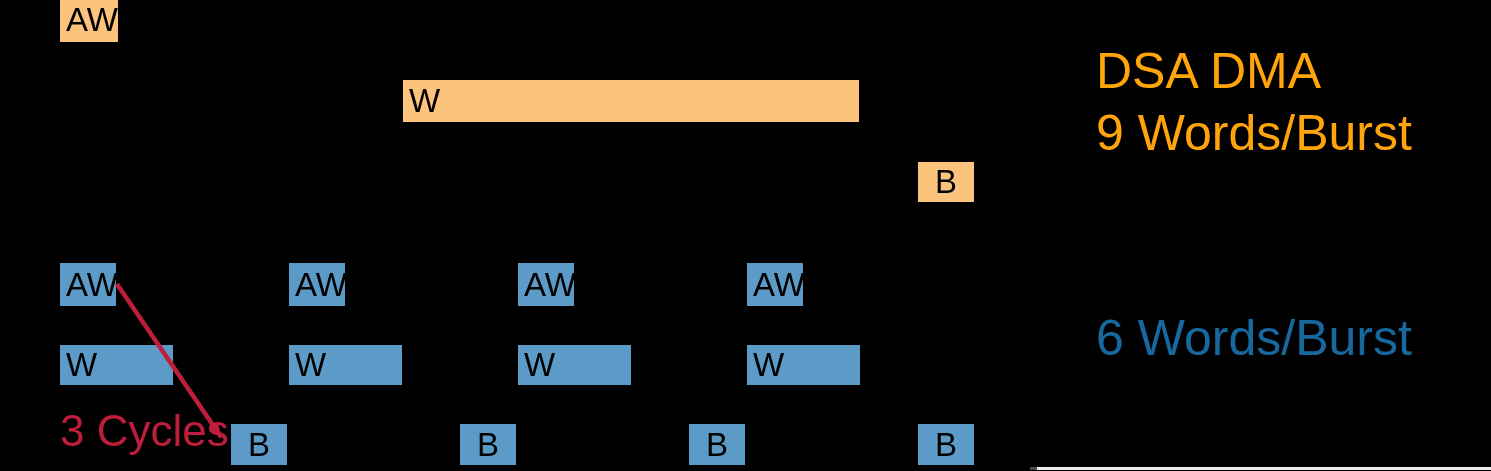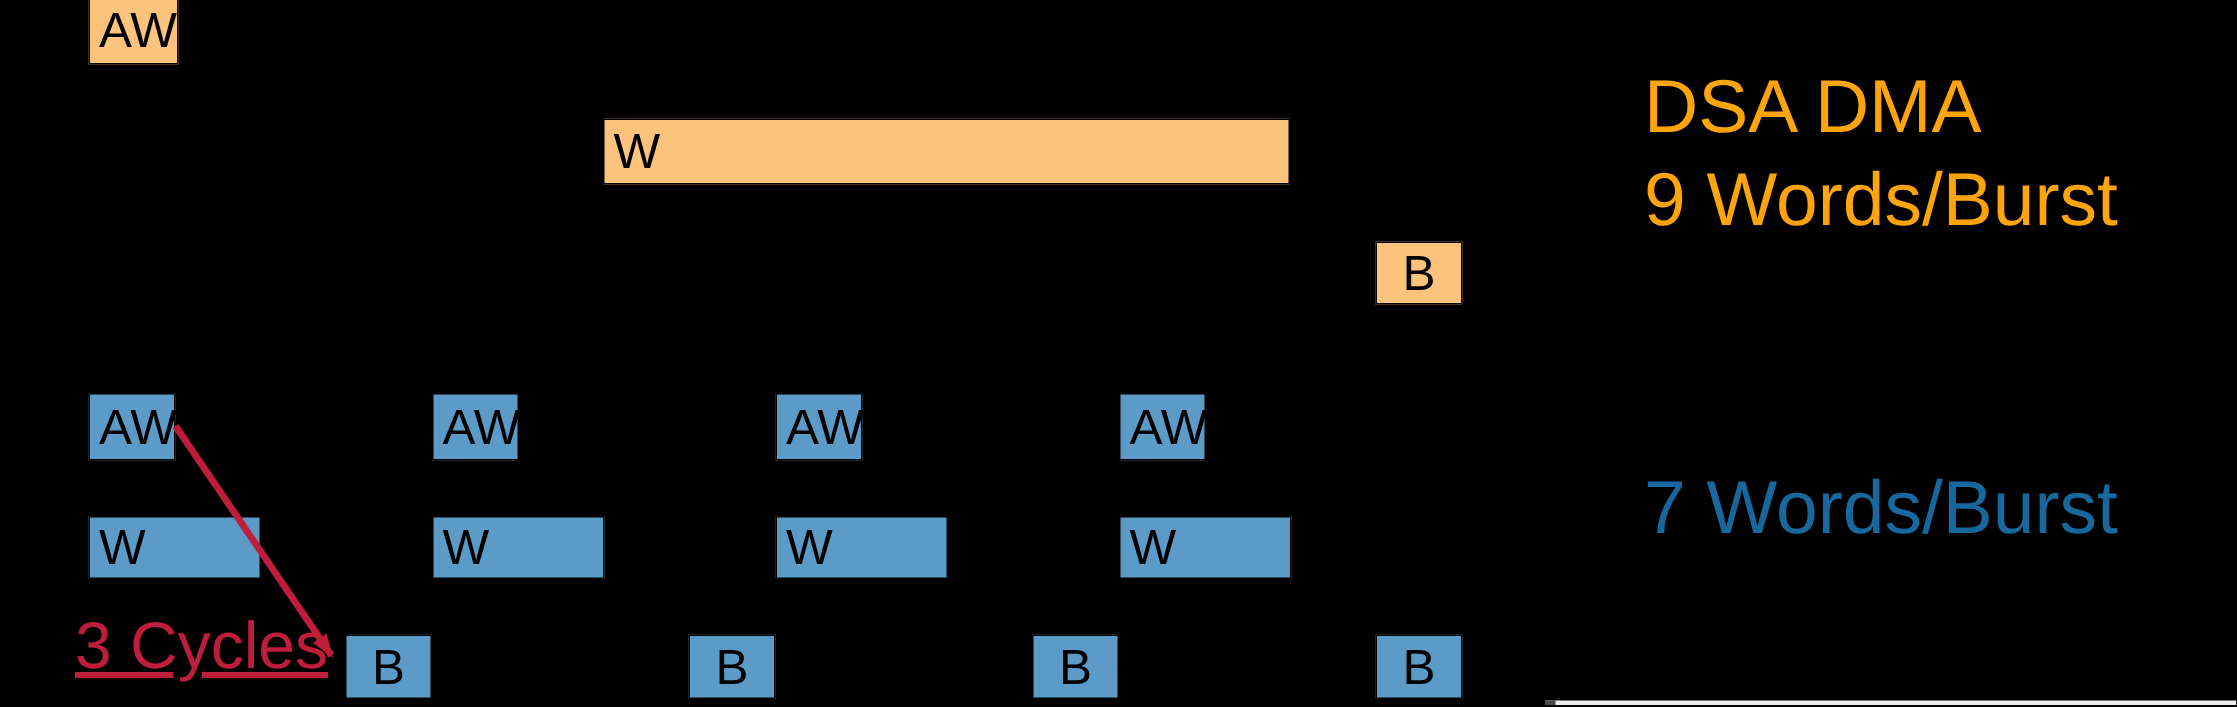--- a/index.html
+++ b/index.html
@@ -27,22 +27,22 @@
   
   .aw{top:262px;width:58px;height:45px;}
   .w{top:344px;width:115px;height:42px;}
   .b{top:423px;width:58px;height:43px;}
   .gx0{left:59px;}  .gx1{left:288px;}  .gx2{left:517px;}  .gx3{left:746px;}
   .bx0{left:230px;} .bx1{left:459px;} .bx2{left:688px;} .bx3{left:917px;}
 
   .arrow-svg{position:absolute;left:0;top:0;width:1491px;height:471px;pointer-events:none;}
 
   .cycles{
-    position:absolute;left:50px;top:406px;
-    font-size:44px;color:var(--red,#BE1E3C);white-space:nowrap;text-decoration:underline;
+    position:absolute;left:60px;top:406px;
+    font-size:44px;color:var(--red,#BE1E3C);white-space:nowrap;
   }
 
   .legend{
     position:absolute;left:1096px;width:330px;
     text-align:left;font-size:50px;line-height:62px;
     font-weight:400;white-space:nowrap;
   }
   .legend-dsa{top:40px;color:var(--orange-text,#FFA40A);}
   .legend-critical{top:307px;color:var(--blue-text,#17689E);}
 
@@ -84,18 +84,18 @@
     <line x1="117" y1="284" x2="221" y2="437" stroke-width="4.5" marker-end="url(#ah)" stroke="#BE1E3C"></line>
   </svg>
 
   <div class="cycles">3 Cycles</div>
 
   <div class="legend legend-dsa">
     <div>DSA DMA</div>
     <div>9 Words/Burst</div>
   </div>
   <div class="legend legend-critical">
-    <div>7 Words/Burst</div>
+    <div>6 Words/Burst</div>
   </div>
 
   <div class="bottom-line"></div>
 
 </div>
 
 </body></html>

